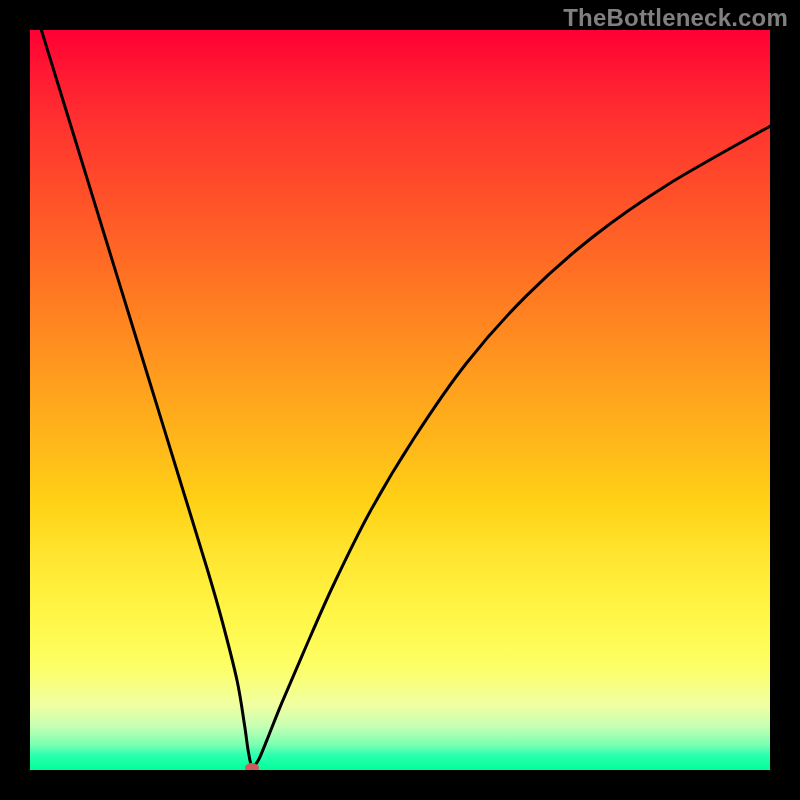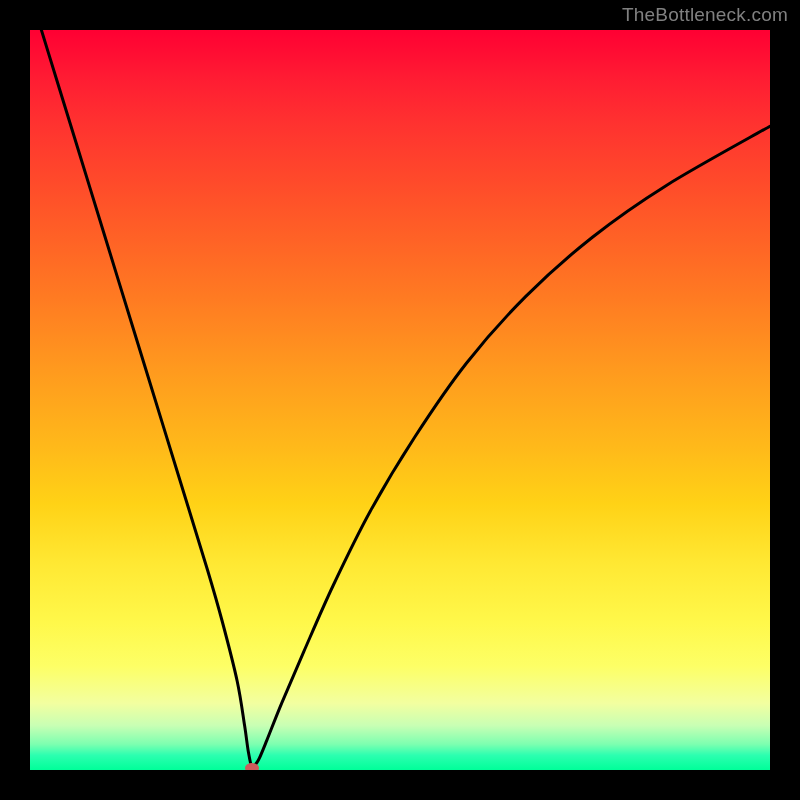--- a/index.html
+++ b/index.html
@@ -44,22 +44,22 @@
       #2cffb0 98%,
       #00ff99 100%
     );
   }
 
   .watermark {
     position: absolute;
     top: 4px;
     right: 12px;
     color: #808080;
-    font-size: 19px;
-    font-weight: 400;
+    font-size: 24px;
+    font-weight: 700;
     letter-spacing: 0.2px;
     user-select: none;
   }
 
   svg.curve {
     position: absolute;
     left: 0; top: 0;
     width: 100%;
     height: 100%;
     overflow: visible;

